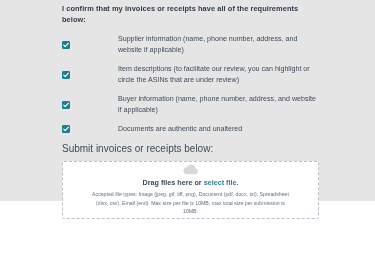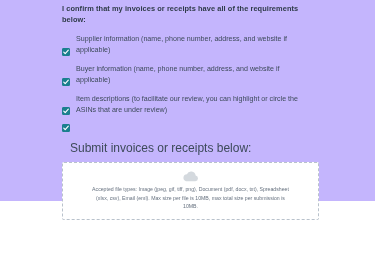--- a/index.html
+++ b/index.html
@@ -6,59 +6,60 @@
   html, body {
     margin: 0; padding: 0;
     width: 375px; height: 262px;
     background: #ffffff;
     font-family: "Liberation Sans", sans-serif;
     overflow: hidden;
   }
   .page {
     position: relative;
     width: 375px; height: 201px;
-    background: #c4b5fd;
+    background: #e5e5e5;
     padding: 4px 56px 0 62px;
   }
   .heading {
     font-size: 7.4px;
     font-weight: bold;
     color: #2f3b49;
     line-height: 1.45;
     letter-spacing: 0.01em;
     margin: 0 0 9px 0;
     max-width: 250px;
   }
   .req-list { margin: 0; padding: 0; list-style: none; }
   .req-item {
     display: flex;
-    align-items: flex-end;
+    align-items: center;
     margin-bottom: 8.5px;
+    gap: 42px;
   }
   .checkbox {
     flex: 0 0 auto;
     width: 8px; height: 8px;
     margin-top: 0.5px;
     margin-right: 6px;
     background: #1b7f8e;
     border: 1px solid #1b7f8e;
     border-radius: 1px;
     position: relative;
   }
   .checkbox svg { display: block; width: 8px; height: 8px; margin: -1px 0 0 -1px; }
   .req-text {
     font-size: 7.1px;
     color: #3d4a5a;
     line-height: 1.5;
     max-width: 238px;
   }
   .submit-label {
-    font-size: 12px;
+    font-size: 10px;
     color: #3d4a5a;
-    margin: 3px 0 7px 8px;
+    margin: 3px 0 7px 0;
   }
   .dropzone {
     border: 1px dashed #b9c2cc;
     border-radius: 2px;
     height: 58px;
     display: flex;
     flex-direction: column;
     align-items: center;
     justify-content: center;
     padding: 4px 8px;
@@ -103,48 +104,52 @@
       </span>
       <span class="req-text">Supplier information (name, phone number, address, and website if applicable)</span>
     </li>
 
     <li class="req-item">
       <span class="checkbox">
         <svg viewBox="0 0 10 10">
             <path d="M2.2 5.2 L4 7 L7.9 2.7" fill="none" stroke="#ffffff" stroke-width="1.4" stroke-linecap="round" stroke-linejoin="round"></path>
           </svg>
       </span>
-      <span class="req-text">Buyer information (name, phone number, address, and website if applicable)</span>
+      <span class="req-text">Item descriptions (to facilitate our review, you can highlight or circle the ASINs that are under review)</span>
     </li>
 
     <li class="req-item">
       <span class="checkbox">
         <svg viewBox="0 0 10 10">
             <path d="M2.2 5.2 L4 7 L7.9 2.7" fill="none" stroke="#ffffff" stroke-width="1.4" stroke-linecap="round" stroke-linejoin="round"></path>
           </svg>
       </span>
-      <span class="req-text">Item descriptions (to facilitate our review, you can highlight or circle the ASINs that are under review)</span>
+      <span class="req-text">Buyer information (name, phone number, address, and website if applicable)</span>
     </li>
 
 
 
     <li class="req-item">
       <span class="checkbox">
         <svg viewBox="0 0 10 10">
             <path d="M2.2 5.2 L4 7 L7.9 2.7" fill="none" stroke="#ffffff" stroke-width="1.4" stroke-linecap="round" stroke-linejoin="round"></path>
           </svg>
       </span>
+      <span class="req-text">Documents are authentic and unaltered</span>
     </li>
 
   </ul>
 
   <div class="submit-label">Submit invoices or receipts below:</div>
 
   <div class="dropzone">
     <span class="cloud-icon">
       <svg width="17" height="12" viewBox="0 0 24 17">
         <path d="M19.3 6.3A6.5 6.5 0 0 0 6.9 4.6 5 5 0 0 0 5.6 14.4h13.3a4.1 4.1 0 0 0 .4-8.1z" fill="#d4d9de"></path>
       </svg>
     </span>
+    <div class="drag-line">
+      <span>Drag files here or </span><a class="select-link">select file.</a>
+    </div>
     <div class="filetypes">Accepted file types: Image (jpeg, gif, tiff, png), Document (pdf, docx, txt), Spreadsheet (xlsx, csv), Email (eml). Max size per file is 10MB, max total size per submission is 10MB.</div>
   </div>
 
 </div>
 
 </body></html>

